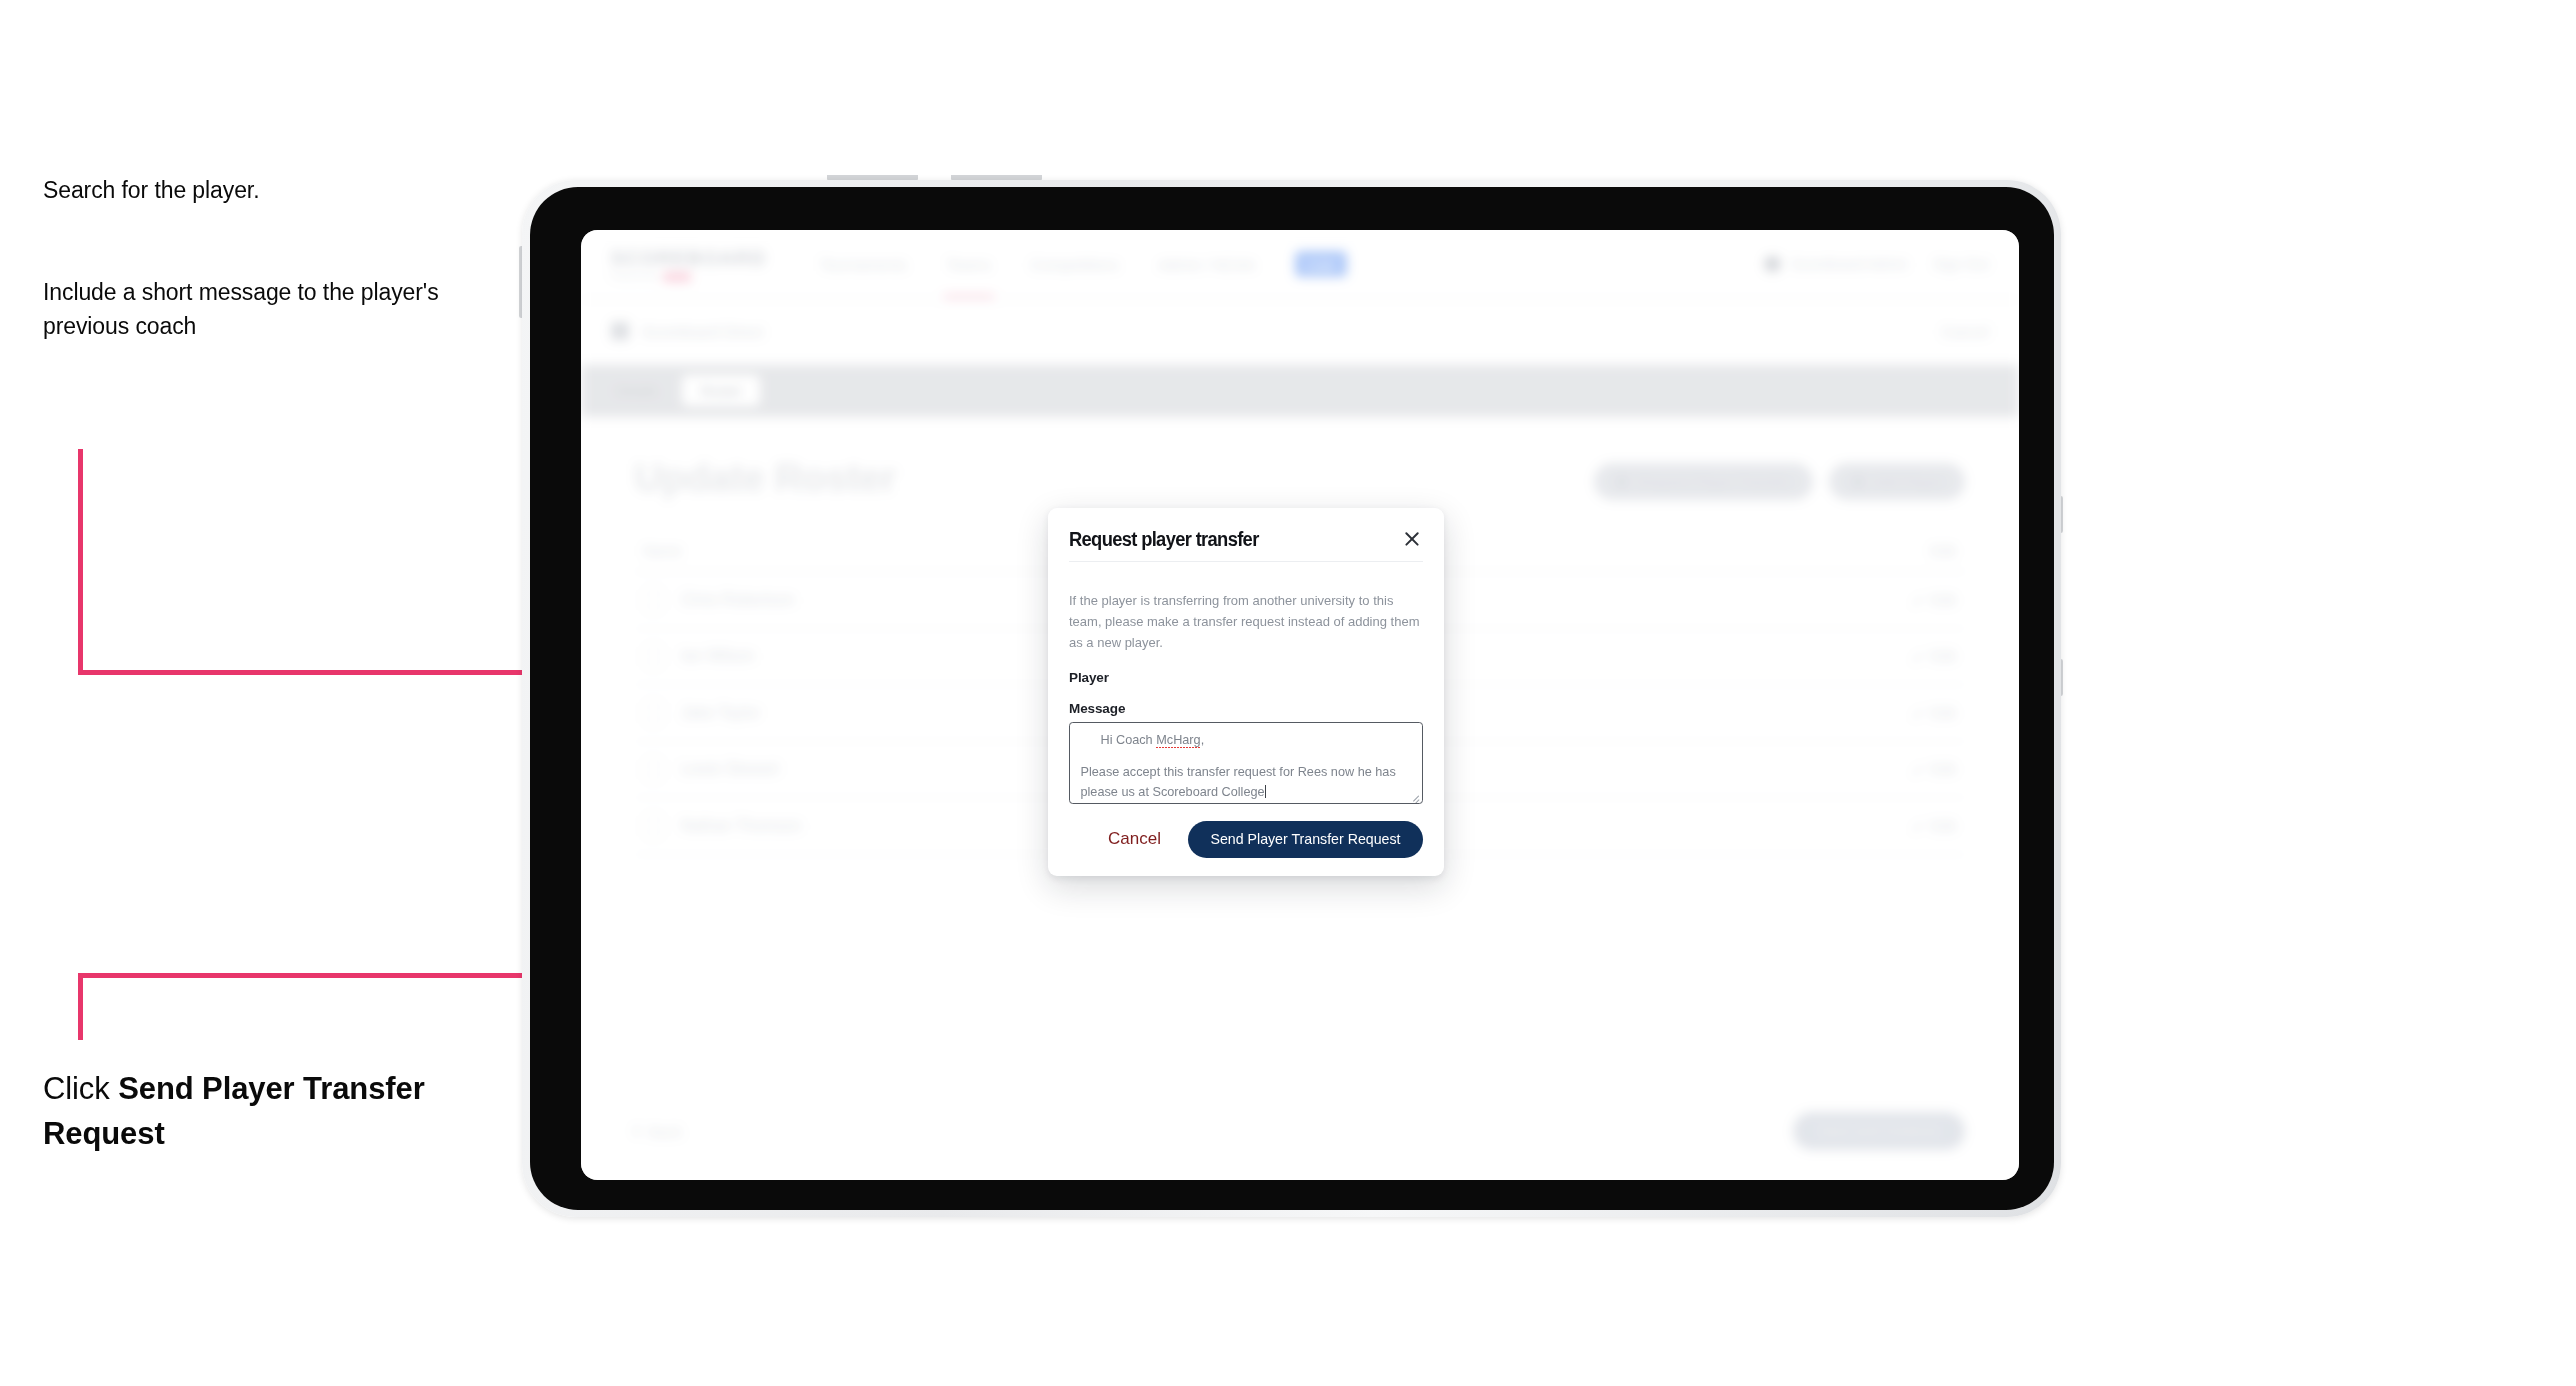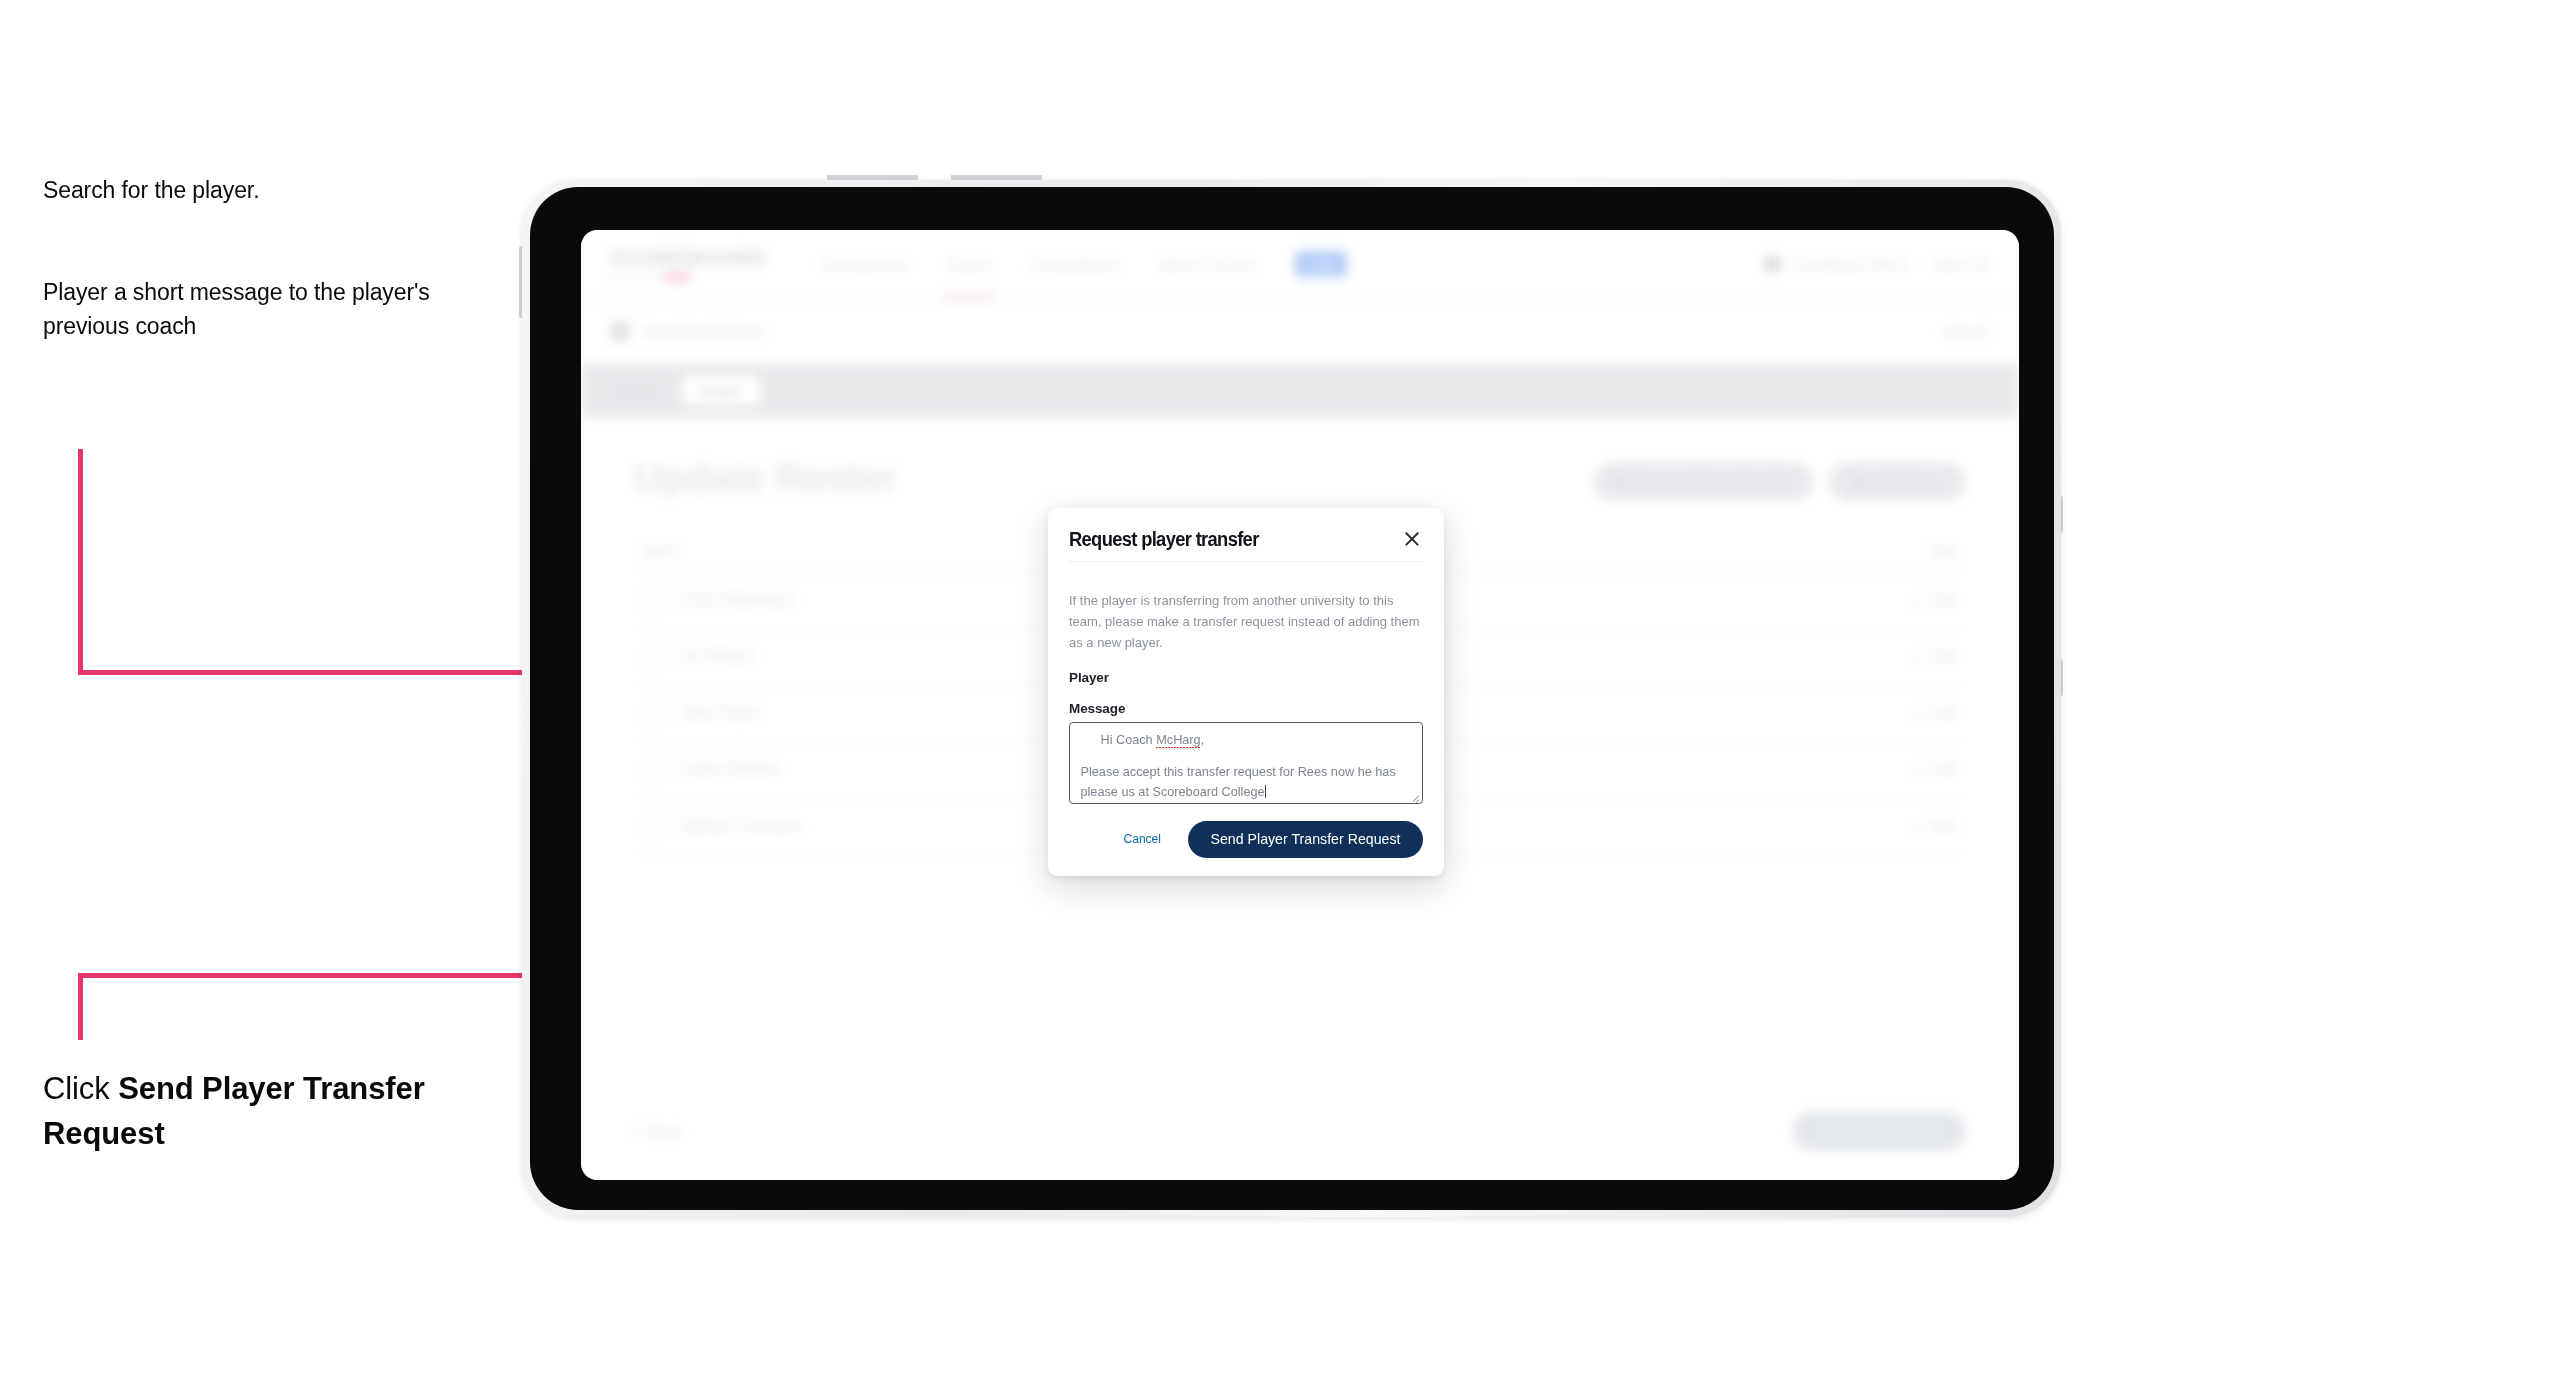--- a/index.html
+++ b/index.html
@@ -185,37 +185,37 @@
   .caret { display:inline-block; width:1.1px; height:12.7px; background:#3d4148; vertical-align:-2.2px; margin-left:0.7px;}
   .ta-grip { position:absolute; right:2.2px; bottom:2.2px; width:8.2px; height:8.2px; }
   .ta-grip::before, .ta-grip::after {
     content:""; position:absolute; right:0; background:#9aa0a8; height:1px; transform:rotate(-45deg); border-radius:0.7px;
   }
   .ta-grip::before { width:8.2px; bottom:1.5px; right:-0.7px;}
   .ta-grip::after  { width:4.5px;  bottom:-0.7px; right:0px;}
 
   .m-actions { margin-top: 16.5px; display:flex; align-items:center; justify-content:flex-end; gap: 19.5px; }
   .m-cancel {
-    font-size: 12px; color:#0369a1; background:none; border:none; cursor:pointer;
+    font-size: 17px; color:#7f1d1d; background:none; border:none; cursor:pointer;
     font-family:"Liberation Sans", sans-serif; padding: 4.5px 7.5px;
   }
   .m-submit {
     background:#10305a; color:#ffffff; border:none; cursor:pointer;
     font-family:"Liberation Sans", sans-serif;
     font-size: 14.2px; border-radius: 19.5px; padding: 10.5px 22.5px; white-space:nowrap;
   }
 </style>
 </head>
 <body>
 
 <div id="root">
 
   <div class="anno" id="anno-search">Search for the player.</div>
 
-  <div class="anno" id="anno-message">Player a short message to the player's previous coach</div>
+  <div class="anno" id="anno-message">Include a short message to the player's previous coach</div>
 
   <div class="anno" id="anno-click">
     <span>Click </span><b>Send Player Transfer Request</b>
   </div>
 
   <div class="pk pk-v" style="left:78px; top:449px; height:226px;"></div>
   <div class="pk pk-h" style="left:78px; top:670px; width:945px;"></div>
   <svg class="arrowhead" style="left:1002px; top:645px;" width="48" height="55" viewBox="0 0 64 74">
     <polyline points="6,6 44,37 6,68" fill="none" stroke="#e8366b" stroke-width="9" stroke-linecap="square" stroke-linejoin="miter"></polyline>
   </svg>

